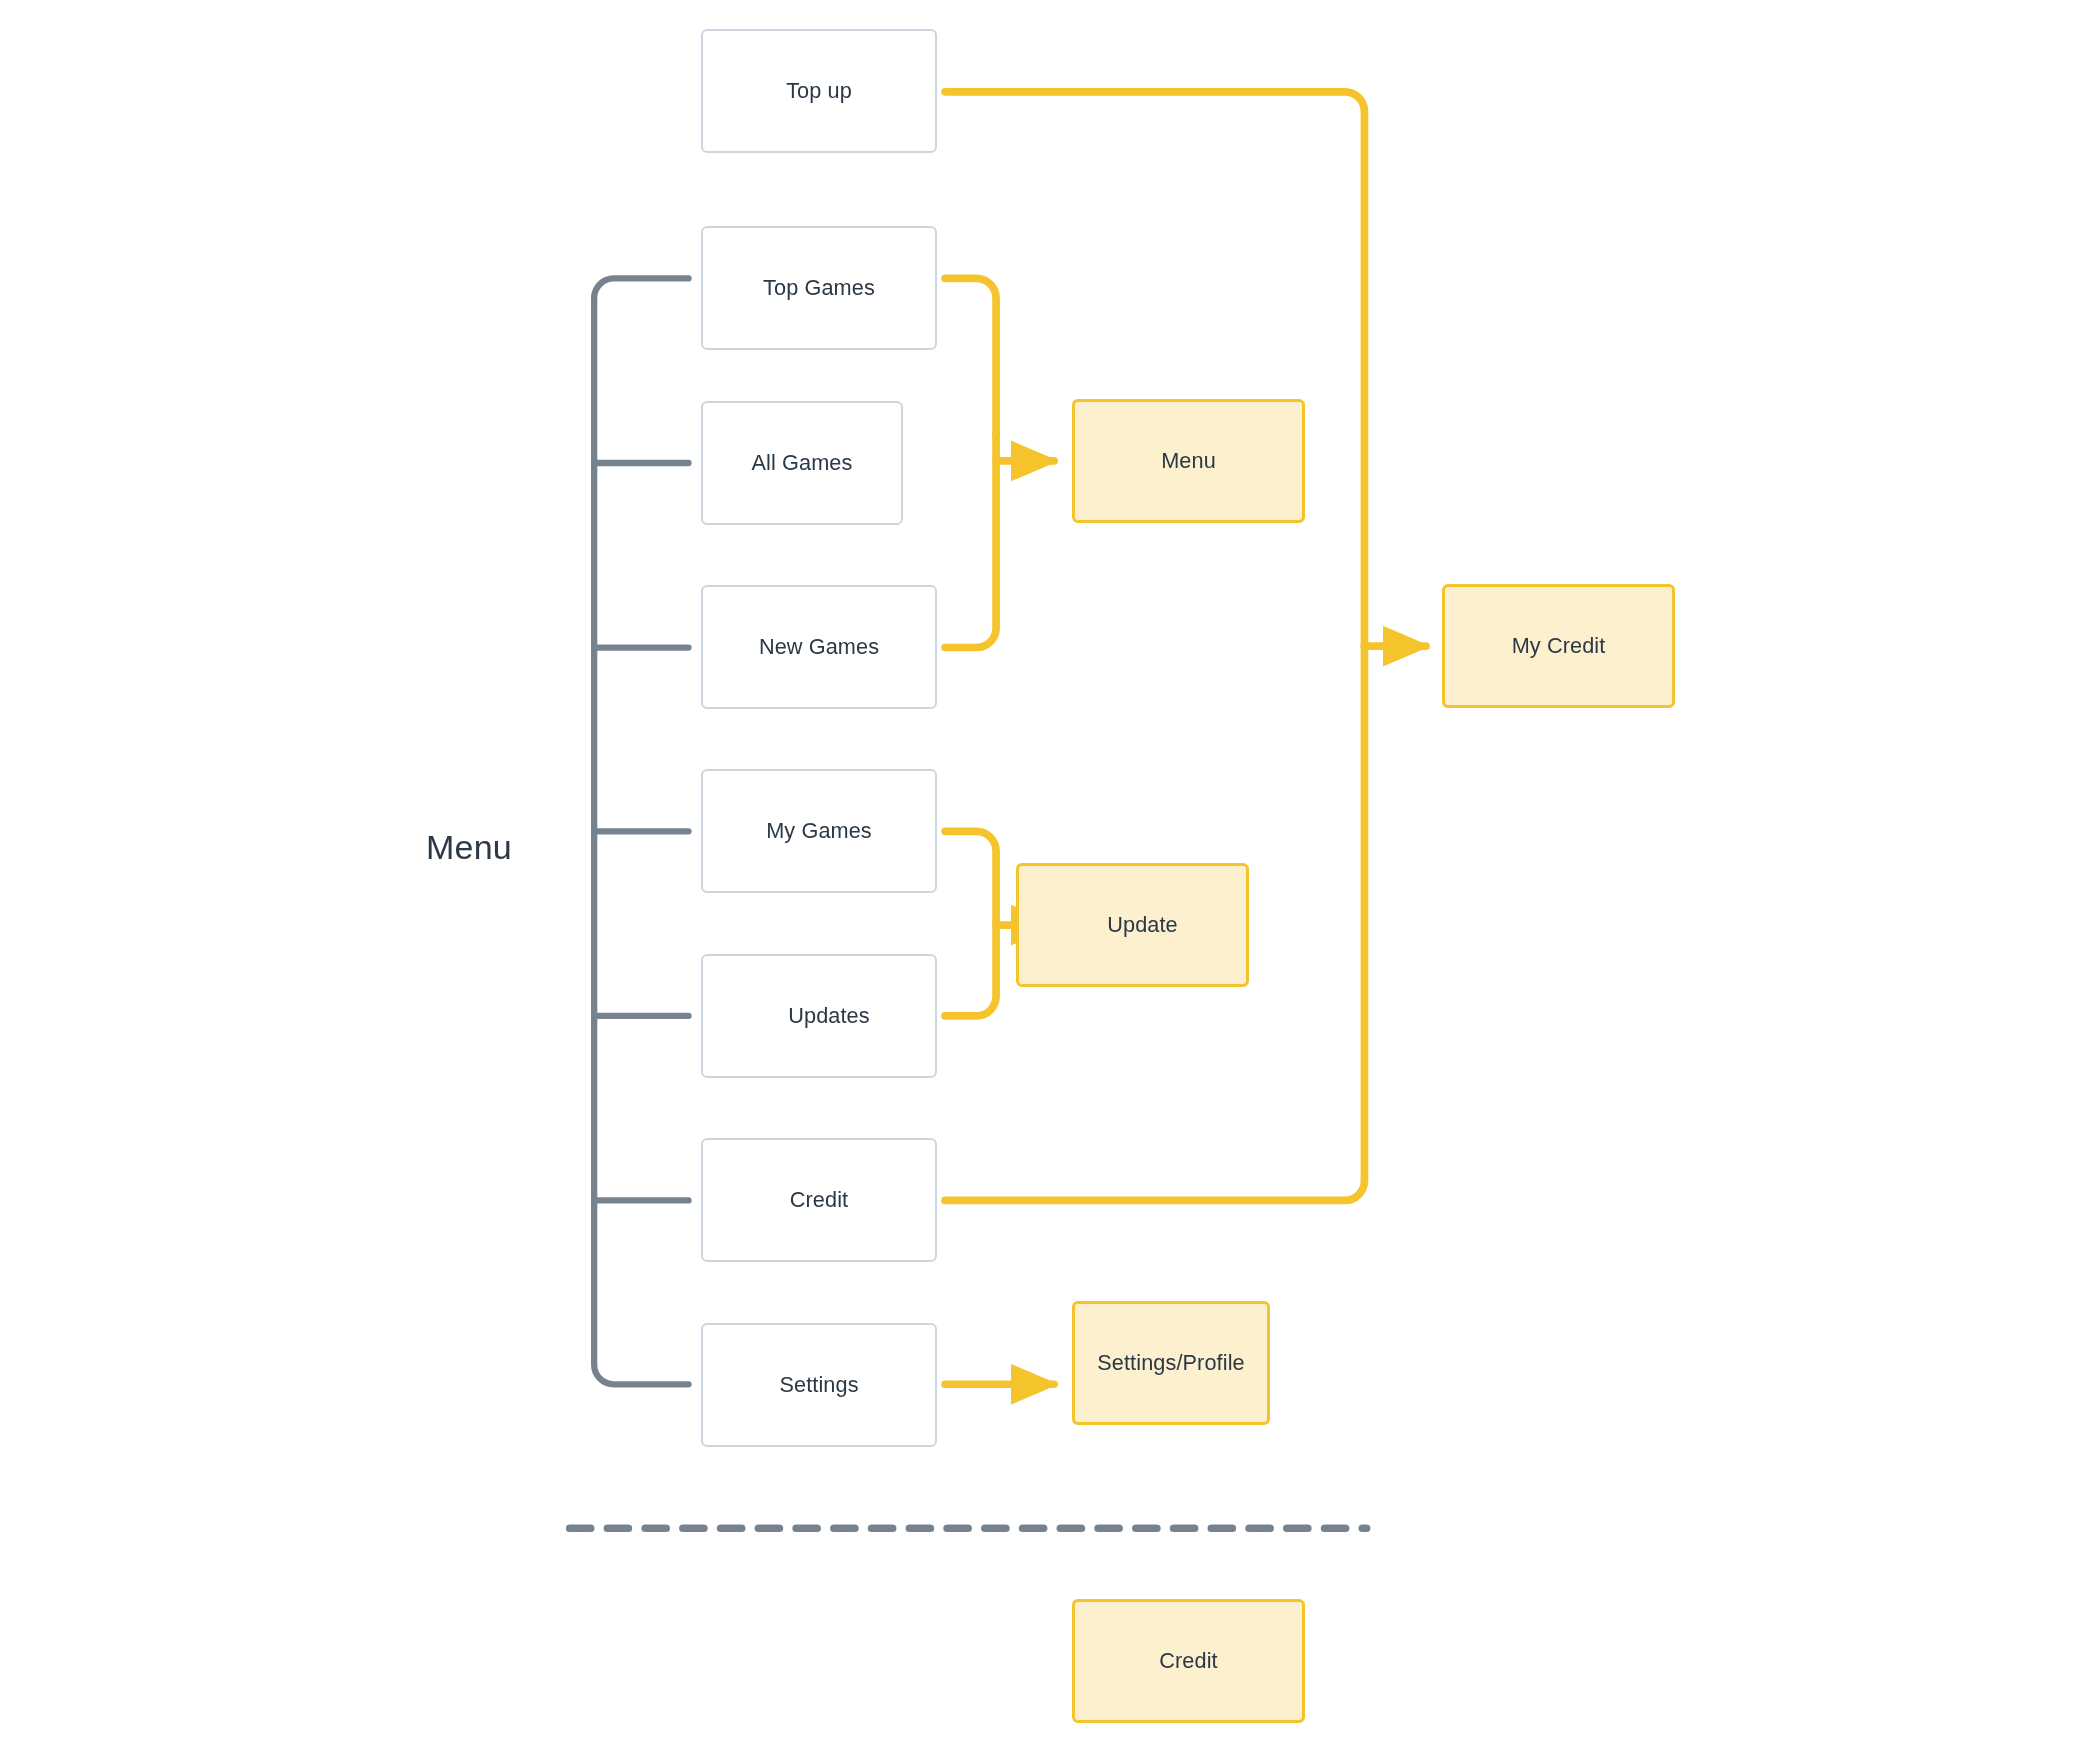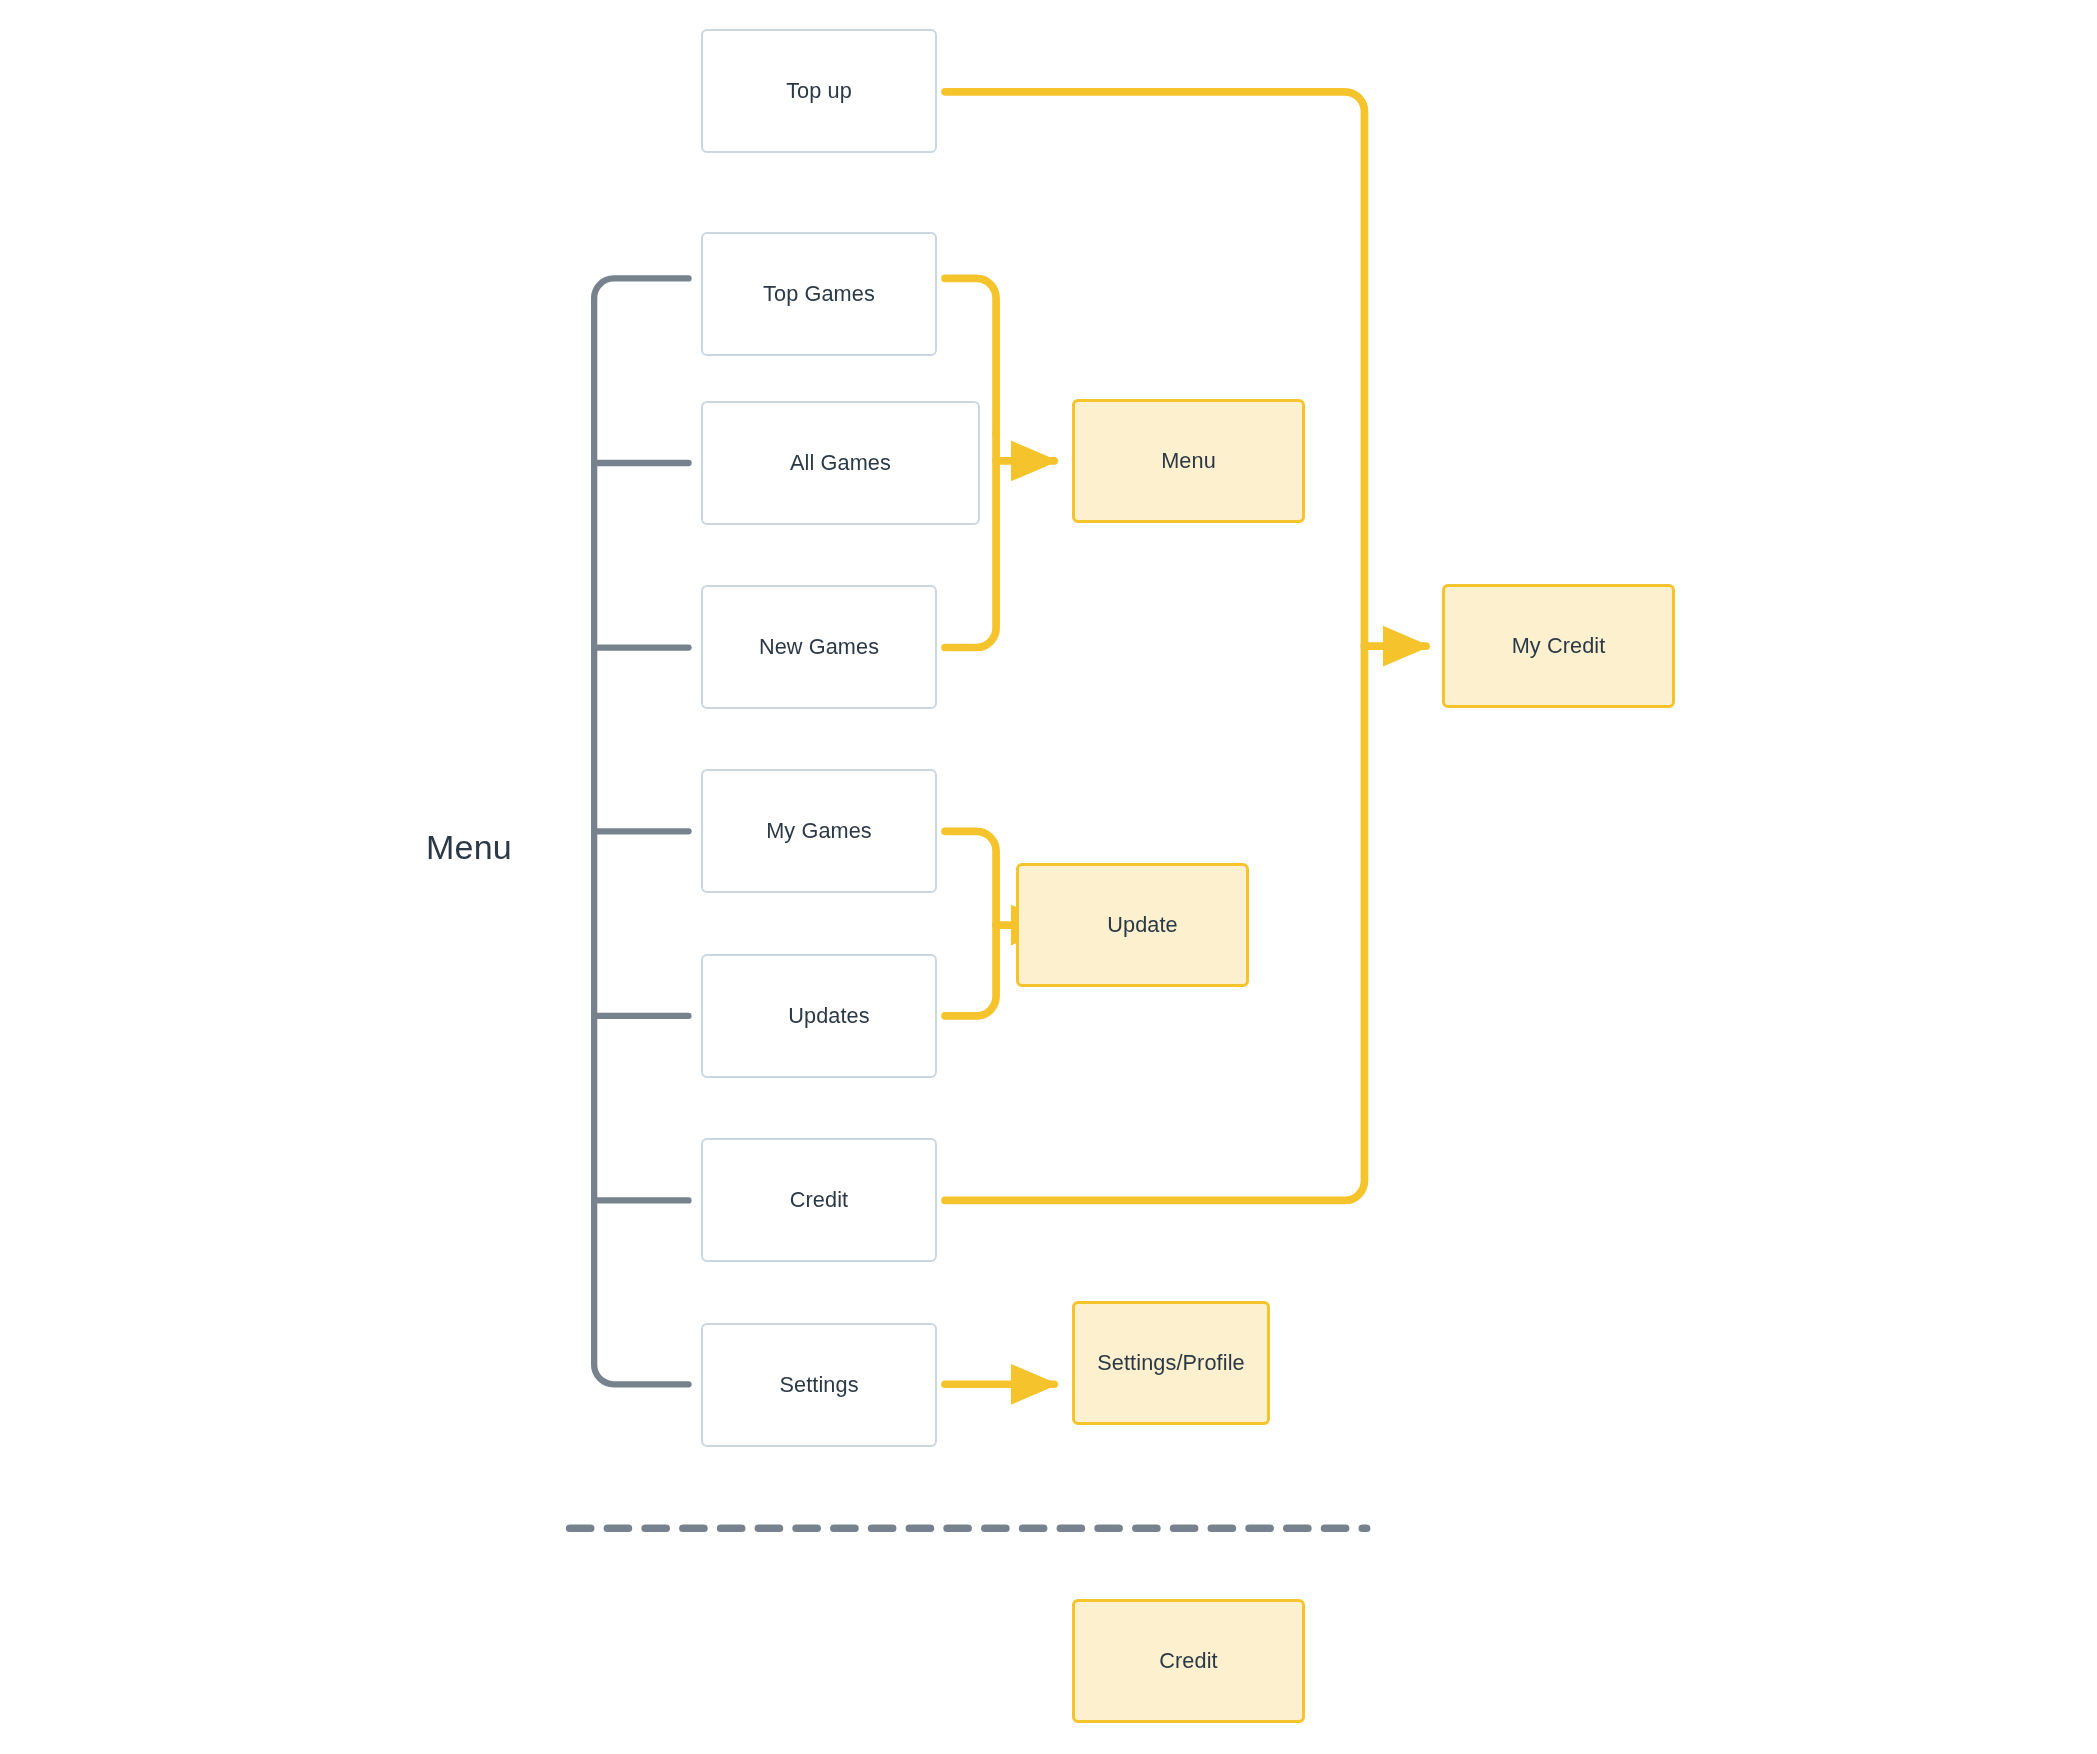--- a/index.html
+++ b/index.html
@@ -107,22 +107,22 @@
 
       <path marker-end="url(#arrowYellow)" d="M 1352,1980 L 1508,1980"></path>
     </g>
 
     <line x1="815" y1="2186" x2="1955" y2="2186" stroke="#76838f" stroke-width="11" stroke-linecap="round" stroke-dasharray="30 24"></line>
   </svg>
 
   <div class="group-label" style="left:426px; top:812px;margin-top:16px;">Menu</div>
 
   <div class="node node-menu" style="left:701px; top:29px; width:236px; height:124px;">Top up</div>
-  <div class="node node-menu" style="left:701px; top:232px; width:236px; height:124px;">Top Games</div>
-  <div class="node node-menu" style="left:701px; top:401px; width:279px; height:124px;">All Games</div>
+  <div class="node node-menu" style="left:701px; top:226px; width:236px; height:124px;">Top Games</div>
+  <div class="node node-menu" style="left:701px; top:401px; width:202px; height:124px;">All Games</div>
   <div class="node node-menu" style="left:701px; top:585px; width:236px; height:124px;">New Games</div>
   <div class="node node-menu" style="left:701px; top:769px; width:236px; height:124px;">My Games</div>
   <div class="node node-menu" style="left:701px; top:954px; width:236px; height:124px;padding-left:20px;">Updates</div>
   <div class="node node-menu" style="left:701px; top:1138px; width:236px; height:124px;">Credit</div>
   <div class="node node-menu" style="left:701px; top:1323px; width:236px; height:124px;">Settings</div>
 
   <div class="node node-screen" style="left:1072px; top:399px; width:233px; height:124px;">Menu</div>
   <div class="node node-screen" style="left:1442px; top:584px; width:233px; height:124px;">My Credit</div>
   <div class="node node-screen" style="left:1016px; top:863px; width:233px; height:124px;padding-left:20px;">Update</div>
   <div class="node node-screen" style="left:1072px; top:1301px; width:198px; height:124px;">Settings/Profile</div>

